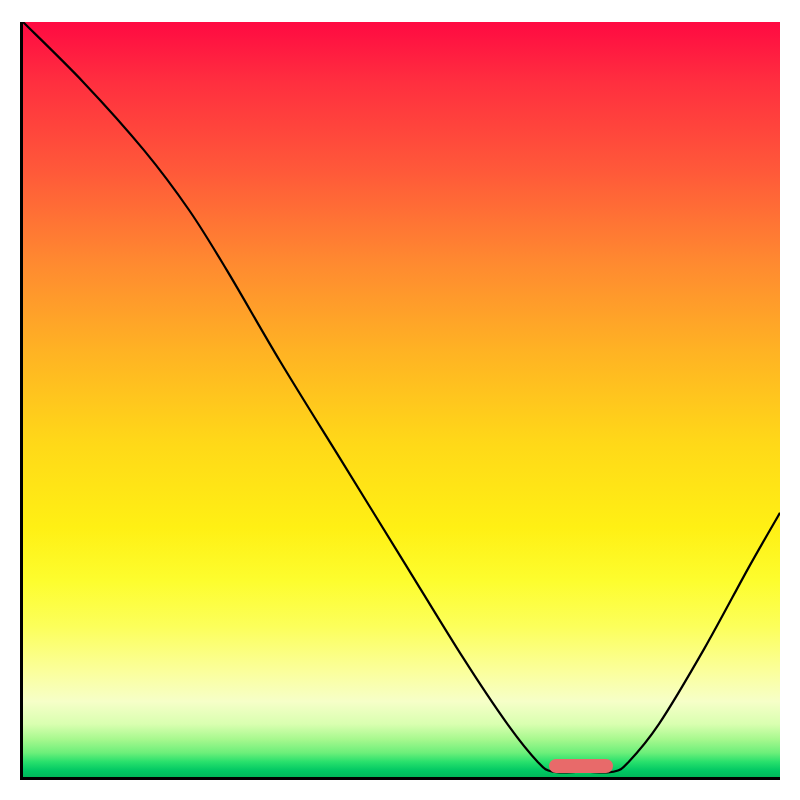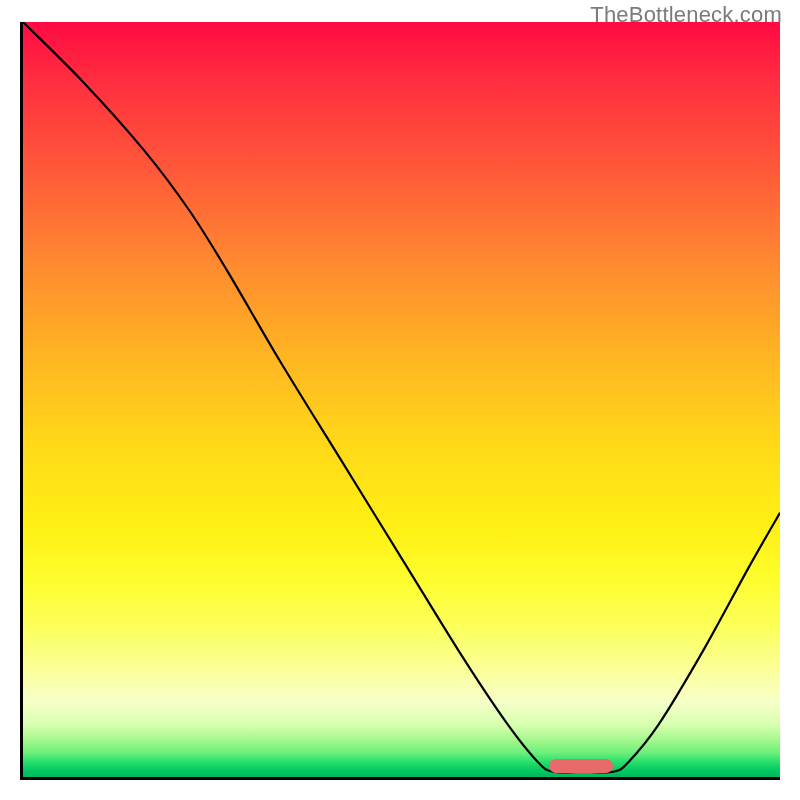--- a/index.html
+++ b/index.html
@@ -74,21 +74,20 @@
   .marker-pill {
     position: absolute;
     height: 14px;
     border-radius: 7px;
   }
 </style>
 </head>
 <body>
 
 <div class="chart-frame">
-  <div class="watermark">TheBottleneck.com</div>
 
   <div class="plot-area">
     <div class="gradient-bg"></div>
 
     <svg class="curve-svg" viewBox="0 0 100 100" preserveAspectRatio="none">
       <path id="curve-path" fill="none" stroke="#000000" stroke-width="0.35" vector-effect="non-scaling-stroke" d="M 0.00 0.00 C 1.33 1.33, 5.33 5.17, 8.00 8.00 C 10.67 10.83, 13.67 14.17, 16.00 17.00 C 18.33 19.83, 20.17 22.33, 22.00 25.00 C 23.83 27.67, 25.00 29.67, 27.00 33.00 C 29.00 36.33, 31.50 40.83, 34.00 45.00 C 36.50 49.17, 39.33 53.67, 42.00 58.00 C 44.67 62.33, 47.33 66.67, 50.00 71.00 C 52.67 75.33, 55.67 80.33, 58.00 84.00 C 60.33 87.67, 62.33 90.67, 64.00 93.00 C 65.67 95.33, 67.00 96.95, 68.00 98.00 C 69.00 99.05, 69.00 99.08, 70.00 99.30 C 71.00 99.52, 72.67 99.30, 74.00 99.30 C 75.33 99.30, 77.00 99.52, 78.00 99.30 C 79.00 99.08, 79.00 99.05, 80.00 98.00 C 81.00 96.95, 82.33 95.50, 84.00 93.00 C 85.67 90.50, 88.00 86.50, 90.00 83.00 C 92.00 79.50, 94.33 75.00, 96.00 72.00 C 97.67 69.00, 99.33 66.17, 100.00 65.00" style="stroke-width: 2.2px;"></path>
     </svg>
 
     <div class="marker-pill" id="marker-pill" style="left: 69.5%; width: 8.5%; bottom: 4px; background: rgb(232, 106, 106);"></div>
   </div>

